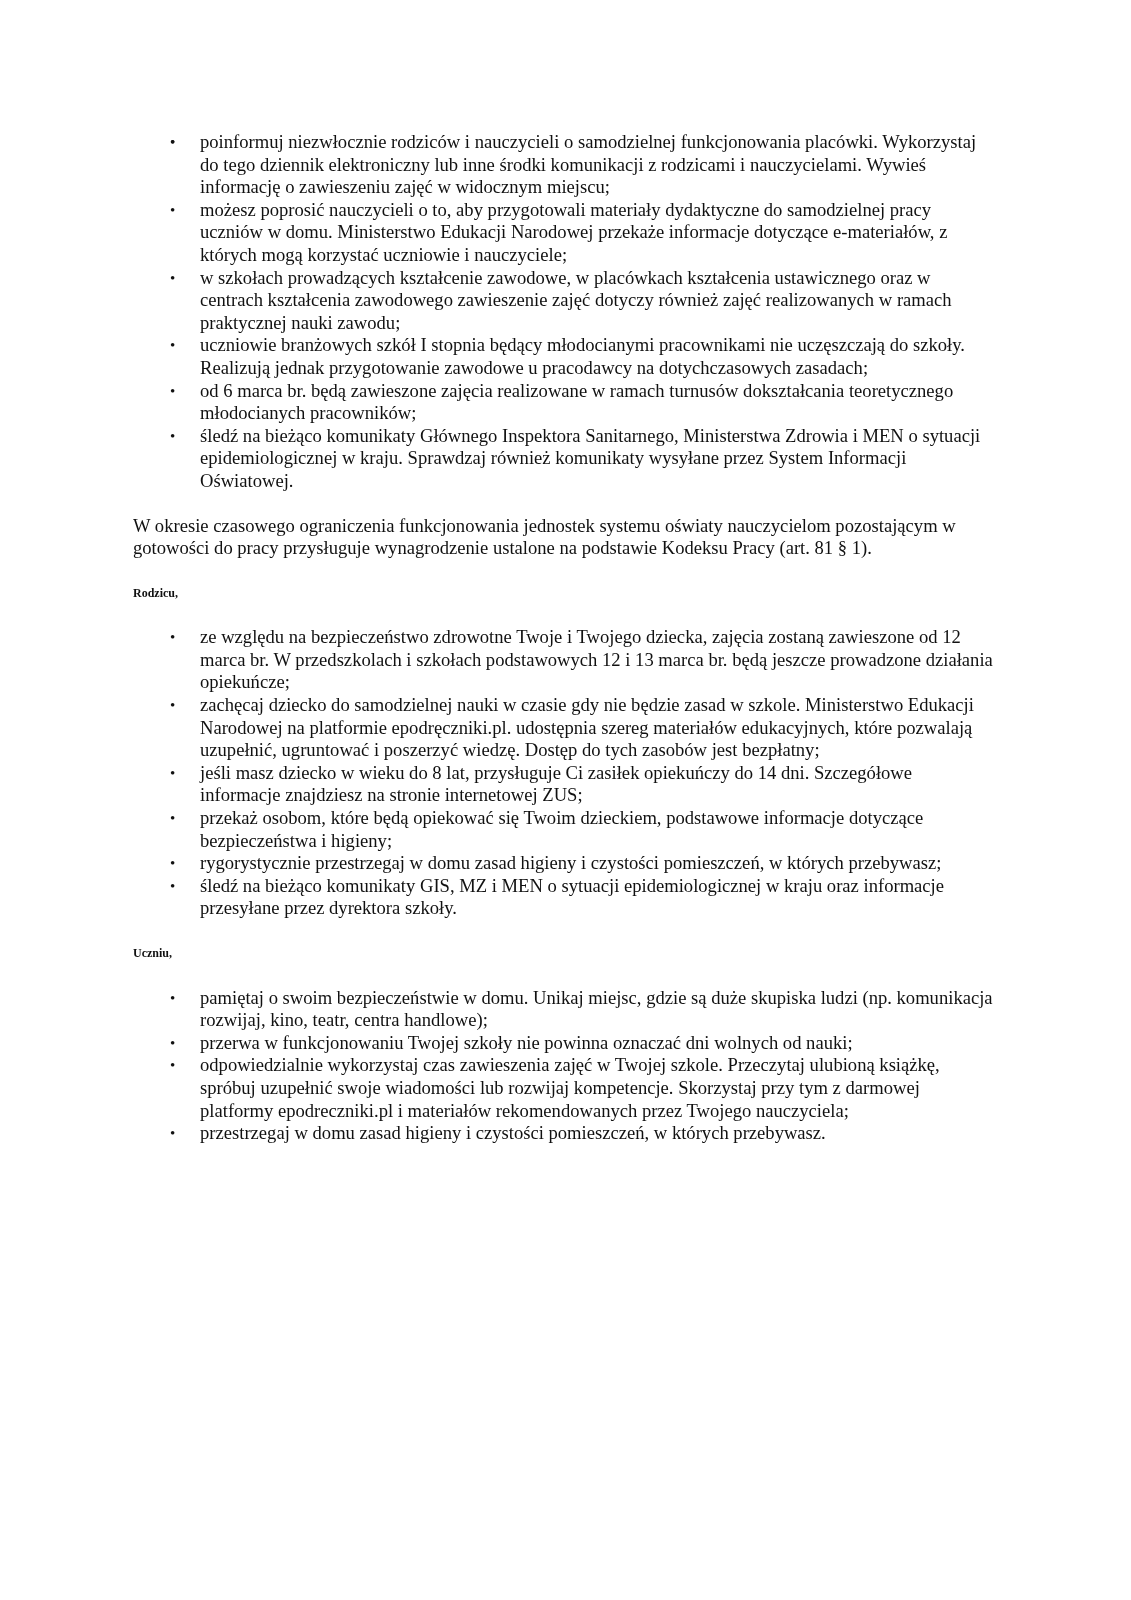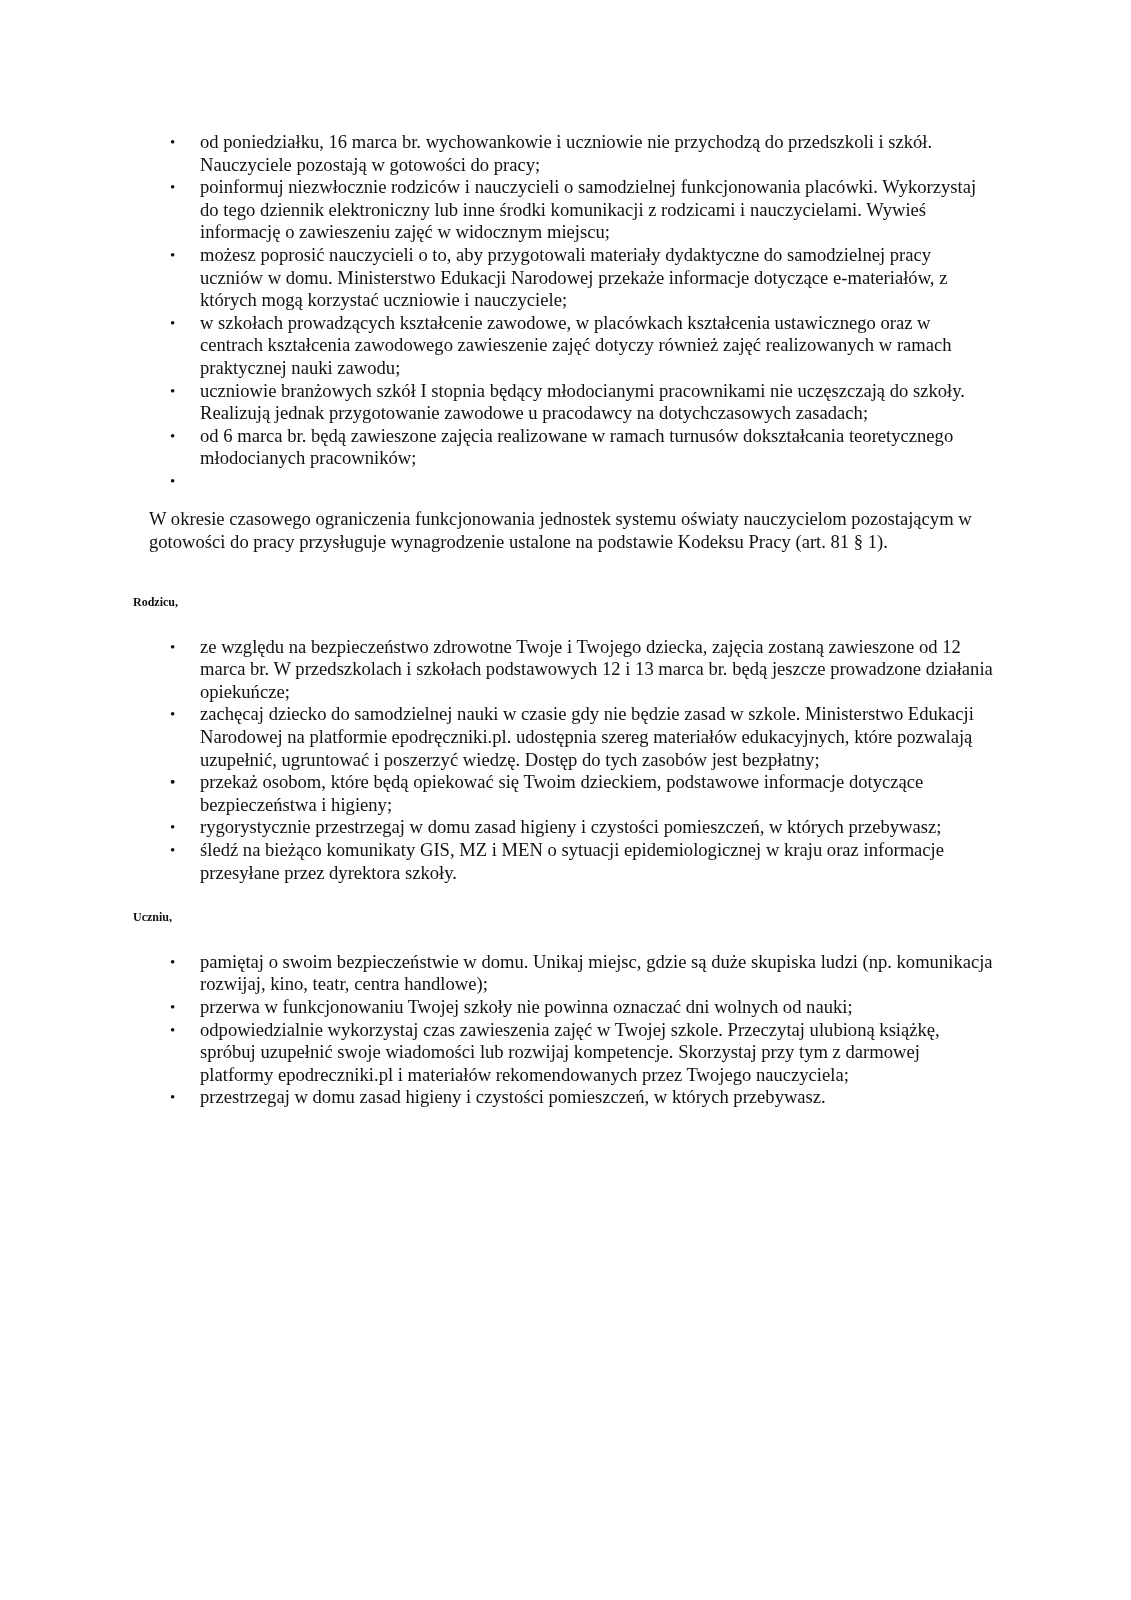--- a/index.html
+++ b/index.html
@@ -41,61 +41,61 @@
       padding-left: 67px;
       margin: 0;
     }
     ul.bullets li .bullet {
       position: absolute;
       left: 37px;
       top: 0;
       font-size: 15px;
     }
     p.para {
-      margin: 16px;
+      margin: 0;
     }
     h3.heading {
       font-weight: bold;
       font-size: 12px;
       margin: 0;
       line-height: 22.6px;
     }
     .gap-large { height: 22px; }
     .gap-head { height: 22px; }
   </style>
 </head>
 <body>
 
 <div class="page">
   <div class="content">
 
     <ul class="bullets">
-      <li><span class="bullet">•</span><span>od poniedziałku, 16 marca br. wychowankowie i uczniowie nie przychodzą do przedszkoli i szkół. Nauczyciele pozostają w gotowości do pracy;</span></li>
+      <li><span class="bullet">•</span></li>
       <li><span class="bullet">•</span><span>poinformuj niezwłocznie rodziców i nauczycieli o samodzielnej funkcjonowania placówki. Wykorzystaj do tego dziennik elektroniczny lub inne środki komunikacji z rodzicami i nauczycielami. Wywieś informację o zawieszeniu zajęć w widocznym miejscu;</span></li>
       <li><span class="bullet">•</span><span>możesz poprosić nauczycieli o to, aby przygotowali materiały dydaktyczne do samodzielnej pracy uczniów w domu. Ministerstwo Edukacji Narodowej przekaże informacje dotyczące e-materiałów, z których mogą korzystać uczniowie i nauczyciele;</span></li>
       <li><span class="bullet">•</span><span>w szkołach prowadzących kształcenie zawodowe, w placówkach kształcenia ustawicznego oraz w centrach kształcenia zawodowego zawieszenie zajęć dotyczy również zajęć realizowanych w ramach praktycznej nauki zawodu;</span></li>
       <li><span class="bullet">•</span><span>uczniowie branżowych szkół I stopnia będący młodocianymi pracownikami nie uczęszczają do szkoły. Realizują jednak przygotowanie zawodowe u pracodawcy na dotychczasowych zasadach;</span></li>
       <li><span class="bullet">•</span><span>od 6 marca br. będą zawieszone zajęcia realizowane w ramach turnusów dokształcania teoretycznego młodocianych pracowników;</span></li>
-      <li><span class="bullet">•</span></li>
+      <li><span class="bullet">•</span><span>śledź na bieżąco komunikaty Głównego Inspektora Sanitarnego, Ministerstwa Zdrowia i MEN o sytuacji epidemiologicznej w kraju. Sprawdzaj również komunikaty wysyłane przez System Informacji Oświatowej.</span></li>
     </ul>
 
     <div class="gap-large"></div>
 
     <p class="para">W okresie czasowego ograniczenia funkcjonowania jednostek systemu oświaty nauczycielom pozostającym w gotowości do pracy przysługuje wynagrodzenie ustalone na podstawie Kodeksu Pracy (art. 81 § 1).</p>
 
     <div class="gap-head"></div>
 
     <h3 class="heading">Rodzicu,</h3>
 
     <div class="gap-head"></div>
 
     <ul class="bullets">
       <li><span class="bullet">•</span><span>ze względu na bezpieczeństwo zdrowotne Twoje i Twojego dziecka, zajęcia zostaną zawieszone od 12 marca br. W przedszkolach i szkołach podstawowych 12 i 13 marca br. będą jeszcze prowadzone działania opiekuńcze;</span></li>
       <li><span class="bullet">•</span><span>zachęcaj dziecko do samodzielnej nauki w czasie gdy nie będzie zasad w szkole. Ministerstwo Edukacji Narodowej na platformie epodręczniki.pl. udostępnia szereg materiałów edukacyjnych, które pozwalają uzupełnić, ugruntować i poszerzyć wiedzę. Dostęp do tych zasobów jest bezpłatny;</span></li>
-      <li><span class="bullet">•</span></li>
+      <li><span class="bullet">•</span><span>jeśli masz dziecko w wieku do 8 lat, przysługuje Ci zasiłek opiekuńczy do 14 dni. Szczegółowe informacje znajdziesz na stronie internetowej ZUS;</span></li>
       <li><span class="bullet">•</span><span>przekaż osobom, które będą opiekować się Twoim dzieckiem, podstawowe informacje dotyczące bezpieczeństwa i higieny;</span></li>
       <li><span class="bullet">•</span><span>rygorystycznie przestrzegaj w domu zasad higieny i czystości pomieszczeń, w których przebywasz;</span></li>
       <li><span class="bullet">•</span><span>śledź na bieżąco komunikaty GIS, MZ i MEN o sytuacji epidemiologicznej w kraju oraz informacje przesyłane przez dyrektora szkoły.</span></li>
     </ul>
 
     <div class="gap-large"></div>
 
     <h3 class="heading">Uczniu,</h3>
 
     <div class="gap-head"></div>

